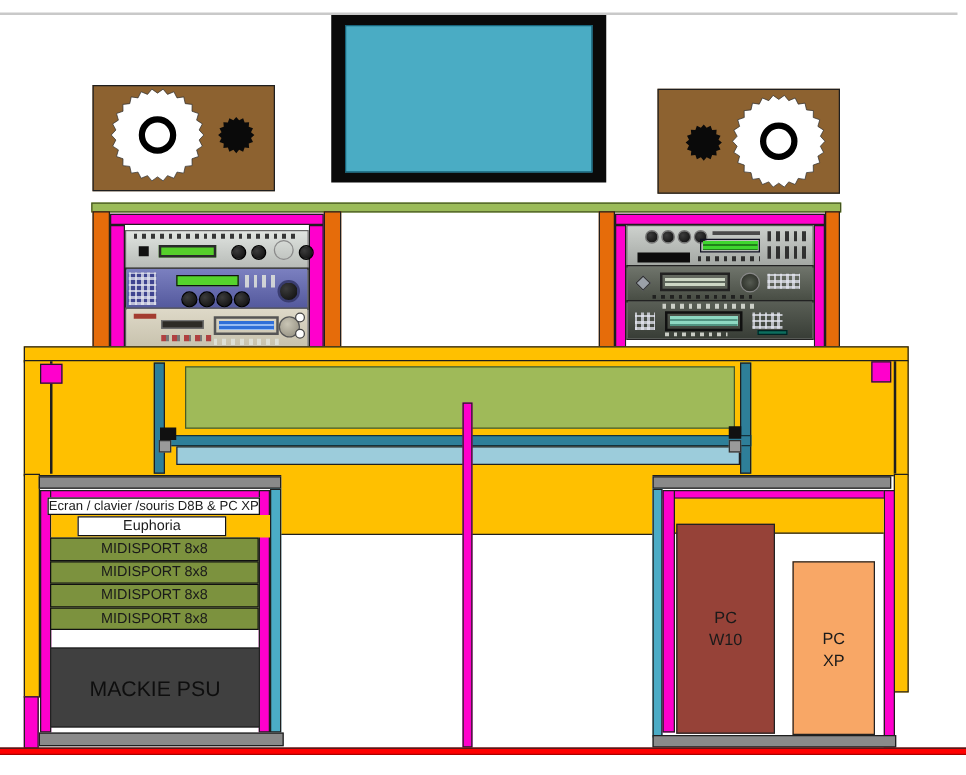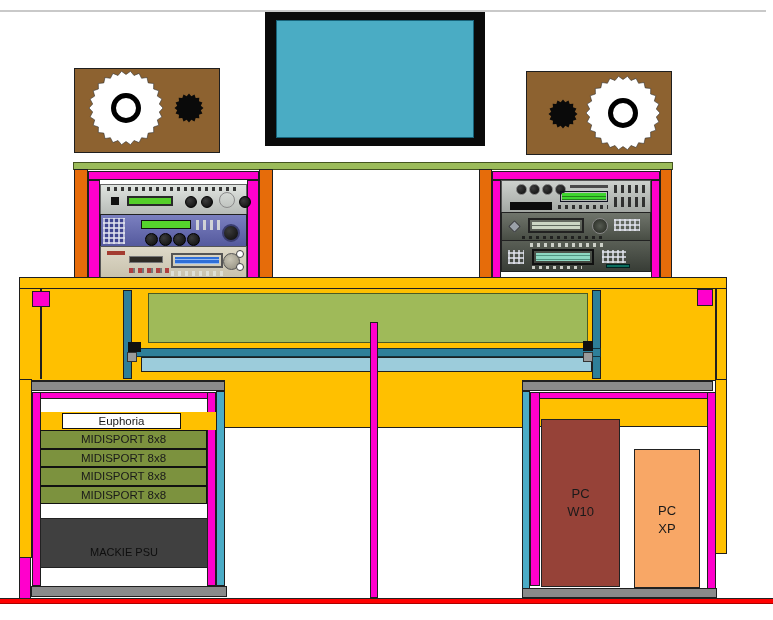--- a/index.html
+++ b/index.html
@@ -172,28 +172,29 @@
   <div class="abs yellow bdr1" style="left:19px;top:379px;width:12.5px;height:179px;"></div>
   <div class="abs magenta bdr1" style="left:19px;top:557px;width:12px;height:42px;"></div>
   <div class="abs yellow bdr1" style="left:715px;top:379px;width:12px;height:175px;"></div>
   <div class="abs yellow" style="left:225px;top:379px;width:297px;height:49px;border-bottom:1.5px solid #1f1f1f;"></div>
 
   <div class="abs graybar bdr1" style="left:31px;top:381px;width:194px;height:10px;"></div>
   <div class="abs teallight bdr1" style="left:216px;top:391px;width:9px;height:195px;"></div>
   <div class="abs magenta bdr1" style="left:32px;top:392px;width:184px;height:7px;"></div>
   <div class="abs magenta bdr1" style="left:32px;top:392px;width:9px;height:194px;"></div>
   <div class="abs magenta bdr1" style="left:207px;top:392px;width:9px;height:194px;"></div>
+  <div class="abs lbl" style="left:38px;top:398px;width:170px;height:14px;background:#fff;border:1px solid #111;font-size:10.5px;line-height:12px;">Ecran / clavier /souris D8B &amp; PC XP</div>
   <div class="abs yellow" style="left:41px;top:412px;width:175px;height:18px;"></div>
   <div class="abs lbl" style="left:62px;top:413px;width:119px;height:16px;background:#fff;border:1px solid #111;font-size:11.5px;line-height:14px;">Euphoria</div>
   <div class="abs lbl" style="left:40px;top:430px;width:167px;height:18.5px;background:var(--midisport-green,#7C923E);border:1px solid #111;font-size:11.5px;line-height:16px;">MIDISPORT 8x8</div>
   <div class="abs lbl" style="left:40px;top:448.5px;width:167px;height:18.5px;background:var(--midisport-green,#7C923E);border:1px solid #111;font-size:11.5px;line-height:16px;">MIDISPORT 8x8</div>
   <div class="abs lbl" style="left:40px;top:467px;width:167px;height:18.5px;background:var(--midisport-green,#7C923E);border:1px solid #111;font-size:11.5px;line-height:16px;">MIDISPORT 8x8</div>
   <div class="abs lbl" style="left:40px;top:485.5px;width:167px;height:18.5px;background:var(--midisport-green,#7C923E);border:1px solid #111;font-size:11.5px;line-height:16px;">MIDISPORT 8x8</div>
-  <div class="abs lbl" style="left:40px;top:518px;width:168px;height:50px;background:var(--psu-gray,#404040);border:1px solid #222;
-              font-size:11px;line-height:66px;color:#0e0e0e;">MACKIE PSU</div>
+  <div class="abs lbl" style="left:40px;top:518px;width:168px;height:64px;background:var(--psu-gray,#404040);border:1px solid #222;
+              font-size:17px;line-height:66px;color:#0e0e0e;">MACKIE PSU</div>
   <div class="abs graybar bdr1" style="left:31px;top:586px;width:196px;height:11px;"></div>
 
   <div class="abs graybar bdr1" style="left:522px;top:381px;width:191px;height:10px;"></div>
   <div class="abs teallight bdr1" style="left:522px;top:391px;width:8px;height:199px;"></div>
   <div class="abs magenta bdr1" style="left:530px;top:392px;width:186px;height:7px;"></div>
   <div class="abs magenta bdr1" style="left:530px;top:392px;width:10px;height:194px;"></div>
   <div class="abs magenta bdr1" style="left:707px;top:392px;width:9px;height:206px;"></div>
   <div class="abs yellow" style="left:540px;top:399px;width:167px;height:28px;border-bottom:1.5px solid #1f1f1f;"></div>
   <div class="abs lbl" style="left:541px;top:419px;width:79px;height:168px;background:var(--pc-w10-red,#964238);border:1px solid #222;font-size:13px;">
     <div style="margin-top:65px;line-height:18px;">

